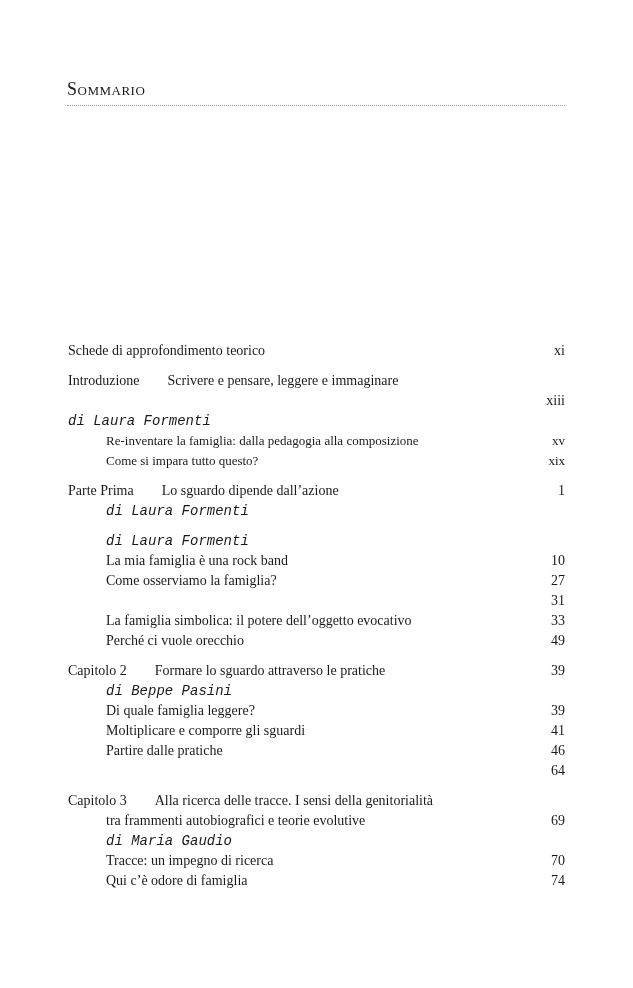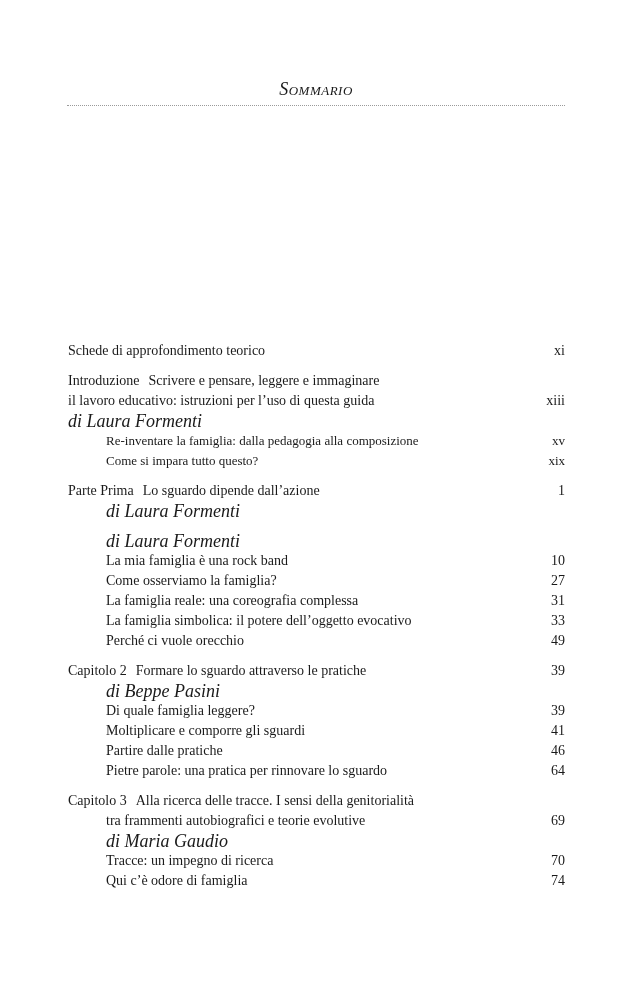--- a/index.html
+++ b/index.html
@@ -13,22 +13,20 @@
       position: relative;
       overflow: hidden;
       font-family: "Liberation Serif", "DejaVu Serif", serif;
       color: #1a1a1a;
     }
     .page-header {
       position: absolute;
       left: 67px;
       width: 498px;
       top: 78px;
-      text-align: center;
-      font-style: italic;
     }
     .page-title {
       font-variant: small-caps;
       font-size: 18px;
       letter-spacing: 0.5px;
       color: #1a1a1a;
       line-height: 22px;
       font-weight: normal;
       margin: 0;
     }
@@ -62,23 +60,24 @@
     .toc-line .page {
       position: absolute;
       right: 0;
       top: 0;
       font-family: Liberation Serif, serif;
     }
     .indent { padding-left: 38px; }
     .small { font-size: 13px; }
     .author {
       font-style: italic;
-      font-size: 18px;
-    }
-    .label-gap { margin-right: 9px; text-align: center; }
+      font-size: 14px;
+      font-family: Liberation Mono, monospace;
+    }
+    .label-gap { margin-right: 28px; text-align: center; }
   </style>
 </head>
 <body>
 
 <div class="page-header">
   <h1 class="page-title">Sommario</h1>
 </div>
 <div class="header-rule"></div>
 
 <div class="toc">
@@ -90,21 +89,20 @@
     </div>
   </div>
 
   <div class="toc-block">
     <div class="toc-line">
       <span class="text">
         <span class="label-gap">Introduzione</span><span>Scrivere e pensare, leggere e immaginare</span>
       </span>
     </div>
     <div class="toc-line">
-      <span class="text">il lavoro educativo: istruzioni per l’uso di questa guida</span>
       <span class="page">xiii</span>
     </div>
     <div class="toc-line author">
       <span class="text">di Laura Formenti</span>
     </div>
     <div class="toc-line indent small">
       <span class="text">Re-inventare la famiglia: dalla pedagogia alla composizione</span>
       <span class="page">xv</span>
     </div>
     <div class="toc-line indent small">
@@ -131,21 +129,20 @@
     </div>
     <div class="toc-line indent">
       <span class="text">La mia famiglia è una rock band</span>
       <span class="page">10</span>
     </div>
     <div class="toc-line indent">
       <span class="text">Come osserviamo la famiglia?</span>
       <span class="page">27</span>
     </div>
     <div class="toc-line indent">
-      <span class="text">La famiglia reale: una coreografia complessa</span>
       <span class="page">31</span>
     </div>
     <div class="toc-line indent">
       <span class="text">La famiglia simbolica: il potere dell’oggetto evocativo</span>
       <span class="page">33</span>
     </div>
     <div class="toc-line indent">
       <span class="text">Perché ci vuole orecchio</span>
       <span class="page">49</span>
     </div>
@@ -167,21 +164,20 @@
     </div>
     <div class="toc-line indent">
       <span class="text">Moltiplicare e comporre gli sguardi</span>
       <span class="page">41</span>
     </div>
     <div class="toc-line indent">
       <span class="text">Partire dalle pratiche</span>
       <span class="page">46</span>
     </div>
     <div class="toc-line indent">
-      <span class="text">Pietre parole: una pratica per rinnovare lo sguardo</span>
       <span class="page">64</span>
     </div>
   </div>
 
   <div class="toc-block">
     <div class="toc-line">
       <span class="text">
         <span class="label-gap">Capitolo 3</span><span>Alla ricerca delle tracce. I sensi della genitorialità</span>
       </span>
     </div>

